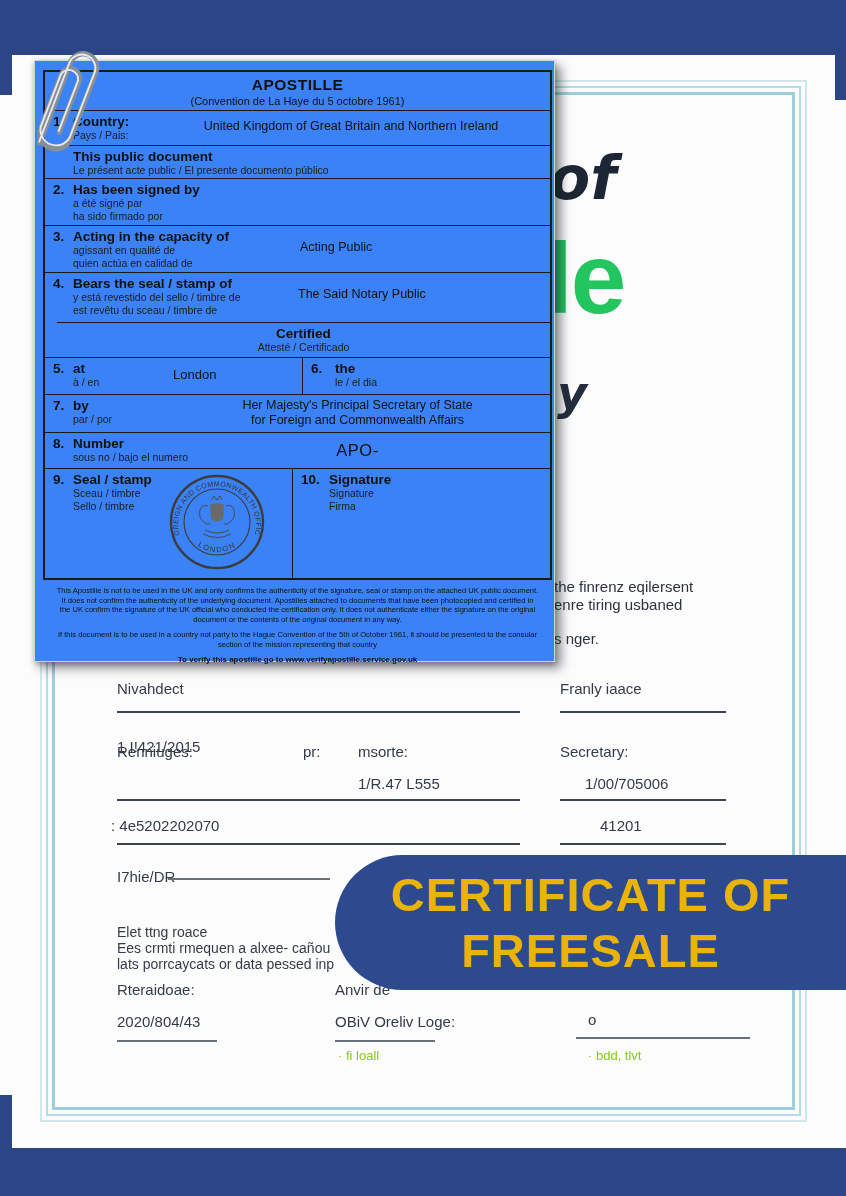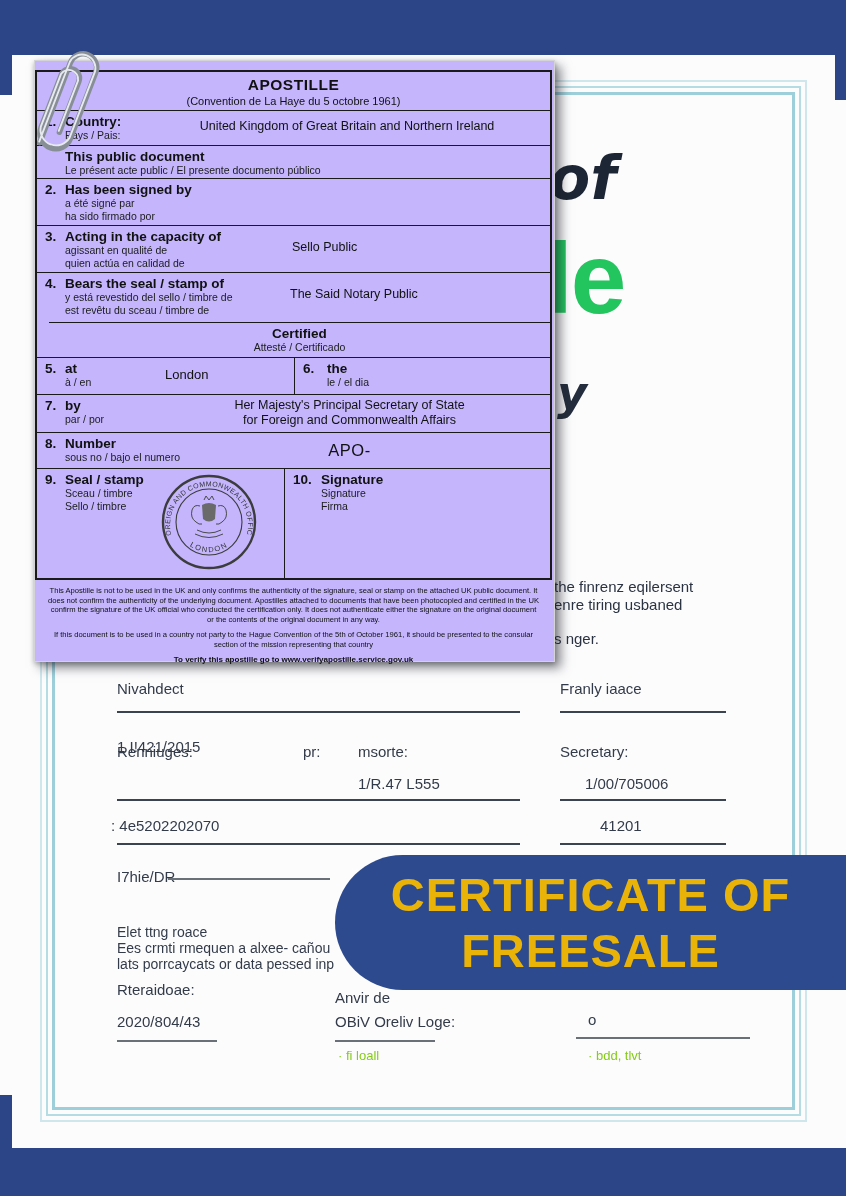--- a/index.html
+++ b/index.html
@@ -25,24 +25,24 @@
   .uline{position:absolute;height:2px;background:#3b4250;}
   .thinline{position:absolute;height:1.5px;background:#6a7077;}
   .cap{font-size:13px;color:#84cc16;}
   .para{font-size:14px;line-height:15.5px;white-space:nowrap;}
   
   .banner{position:absolute;left:335px;top:855px;width:511px;height:135px;background:#2c4a8d;
           border-radius:68px 0 0 68px;z-index:3;display:flex;flex-direction:column;
           align-items:center;justify-content:center;color:#eab308;font-weight:bold;
           font-size:47px;line-height:56px;letter-spacing:1px;text-align:center;}
   
-  .apostille{position:absolute;left:34px;top:60px;width:521px;height:602px;background:#c4b5fd;
+  .apostille{position:absolute;left:34px;top:60px;width:521px;height:602px;background:#3b82f6;
              border:1px solid #d4d4d6;box-sizing:border-box;z-index:4;
              box-shadow:6px 6px 10px rgba(25,28,40,.5),0 2px 5px rgba(0,0,0,.25);
-             padding:9px 2px 0 0;color:#111;}
+             padding:9px 2px 0 8px;color:#111;}
   .atable{border:2px solid #1a1a1a;}
   .arow{position:relative;border-top:1.5px solid #1a1a1a;box-sizing:border-box;}
   .arow.first{border-top:none;}
   .num{position:absolute;left:8px;top:3px;font-weight:bold;font-size:13.5px;}
   .albl{margin-left:28px;padding-top:3px;font-weight:bold;font-size:13.5px;line-height:15px;}
   .asub{font-weight:normal;font-size:10.5px;line-height:12.5px;color:#1c1c1c;}
   .aval{position:absolute;font-size:12.5px;color:#111;}
   .ahead{text-align:center;}
   .atitle{font-size:15.5px;font-weight:bold;letter-spacing:.5px;padding-top:4px;}
   .asubtitle{font-size:11px;padding-top:1px;}
@@ -101,21 +101,21 @@
     <div class="uline" style="left:560px;top:843px;width:166px;"></div>
 
     <span class="cc" style="left:117px;top:868px;">I7hie/DR</span>
     <div class="thinline" style="left:168px;top:878px;width:162px;"></div>
 
     <span class="cc para" style="left:117px;top:925px;">Elet ttng roace</span>
     <span class="cc para" style="left:117px;top:941px;">Ees crmti rmequen a alxee- cañou</span>
     <span class="cc para" style="left:117px;top:957px;">lats porrcaycats or data pessed inp</span>
 
     <span class="cc" style="left:117px;top:981px;">Rteraidoae:</span>
-    <span class="cc" style="left:335px;top:981px;margin-top:8px;">Anvir de</span>
+    <span class="cc" style="left:335px;top:981px;">Anvir de</span>
 
     <span class="cc" style="left:117px;top:1013px;">2020/804/43</span>
     <div class="thinline" style="left:117px;top:1040px;width:100px;"></div>
     <span class="cc" style="left:335px;top:1013px;">OBiV Oreliv Loge:</span>
     <div class="thinline" style="left:335px;top:1040px;width:100px;"></div>
     <span class="cc cap" style="left:338px;top:1048px;">· fi loall</span>
     <span class="cc" style="left:588px;top:1011px;">o</span>
     <div class="thinline" style="left:576px;top:1037px;width:174px;"></div>
     <span class="cc cap" style="left:588px;top:1048px;">· bdd, tlvt</span>
   </div>
@@ -154,21 +154,21 @@
           <div class="asub">ha sido firmado por</div>
         </div>
       </div>
 
       <div class="arow" style="height:47px;">
         <span class="num">3.</span>
         <div class="albl"><span>Acting in the capacity of</span>
           <div class="asub">agissant en qualité de</div>
           <div class="asub">quien actúa en calidad de</div>
         </div>
-        <div class="aval" style="left:255px;top:14px;">Sello Public</div>
+        <div class="aval" style="left:255px;top:14px;">Acting Public</div>
       </div>
 
       <div class="arow" style="height:50px;">
         <span class="num">4.</span>
         <div class="albl"><span>Bears the seal / stamp of</span>
           <div class="asub">y está revestido del sello / timbre de</div>
           <div class="asub">est revêtu du sceau / timbre de</div>
         </div>
         <div class="aval" style="left:253px;top:14px;">The Said Notary Public</div>
       </div>

